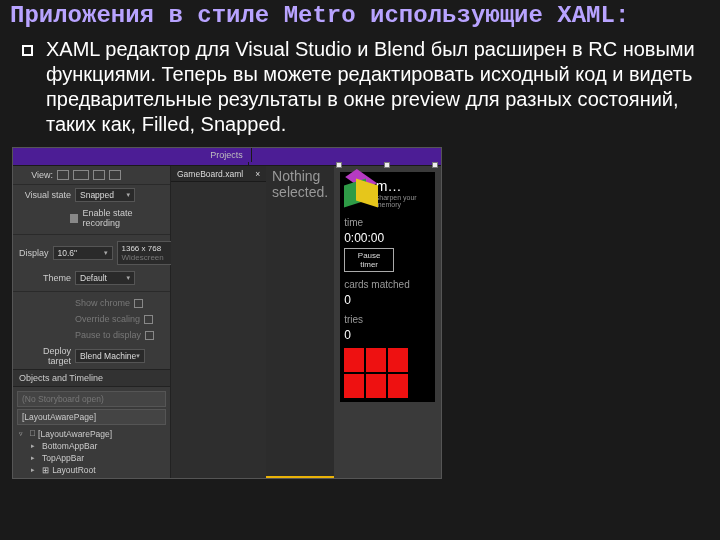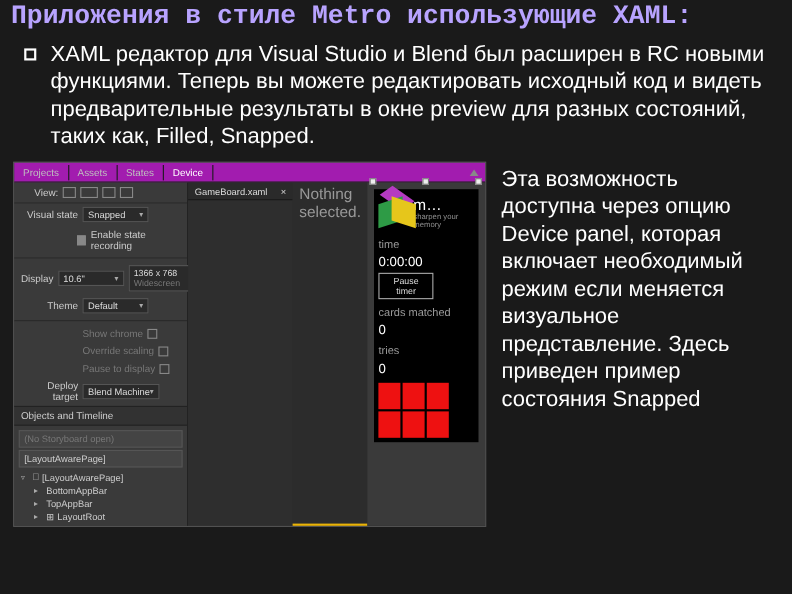--- a/index.html
+++ b/index.html
@@ -53,24 +53,25 @@
   .side-text {
     flex: 1;
     padding: 4px 4px 0 14px;
     font-size: 20px;
     line-height: 1.25;
     color: #fff;
   }
   
   .ide-tabs {
     display: flex;
-    background: #a21caf;
+    background: #4c1d95;
     border-bottom: 1px solid #1a1a1a;
     height: 18px;
     align-items: center;
+    flex-direction: column;
   }
   .ide-tab {
     padding: 2px 8px;
     color: #bfbfbf;
     border-right: 1px solid #1a1a1a;
   }
   .ide-tab.active { color: #fff; }
   .ide-icons { margin-left: auto; padding-right: 6px; display:flex; gap:4px;}
   .tri { width:0;height:0;border-left:4px solid transparent;border-right:4px solid transparent;border-bottom:6px solid #888; }
   .ide-body { display: flex; flex: 1; }
@@ -281,14 +282,13 @@
                 <div class="card"></div>
                 <div class="card"></div>
               </div>
             </div>
           </div>
         </div>
       </div>
     </div>
   </div>
 
-  <div class="side-text">Эта возможность доступна через опцию Device panel, которая включает необходимый режим если меняется визуальное представление. Здесь приведен пример состояния Snapped</div>
 </div>
 
 </body></html>

